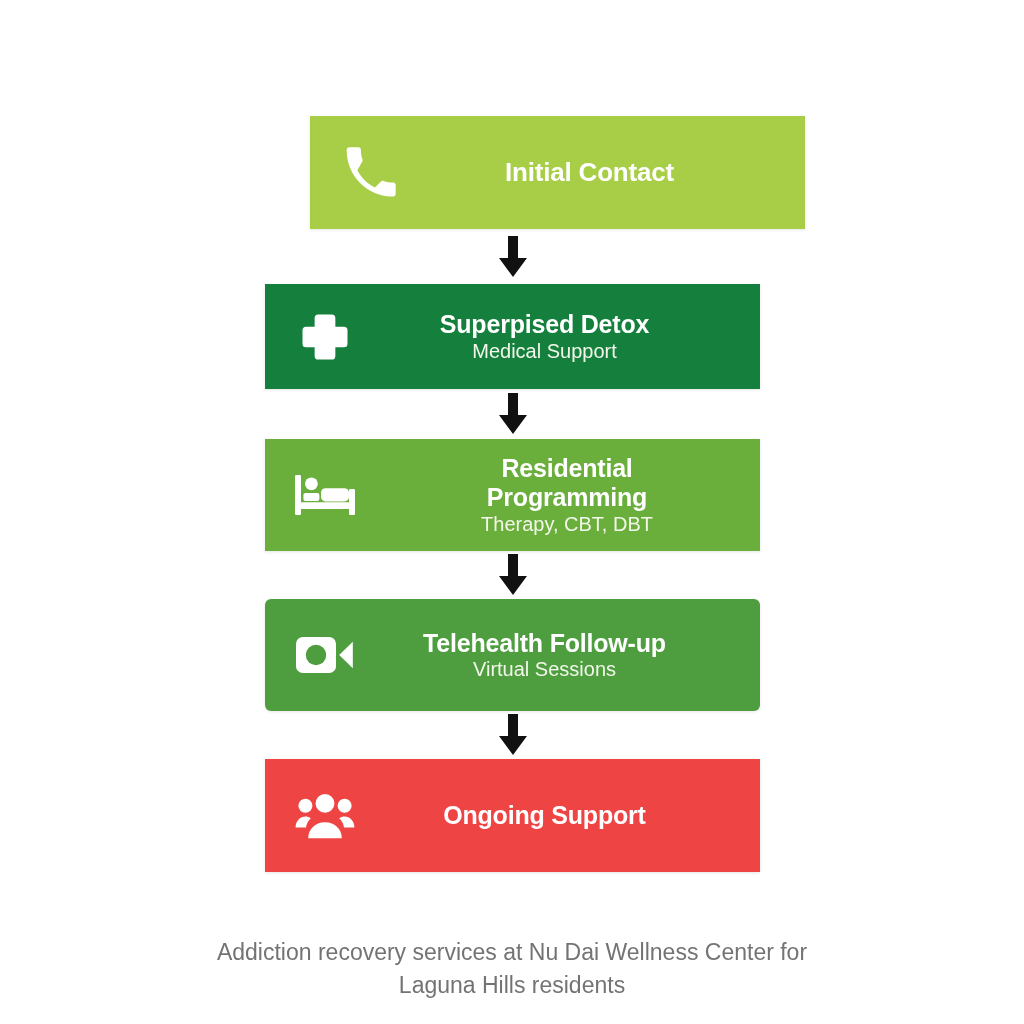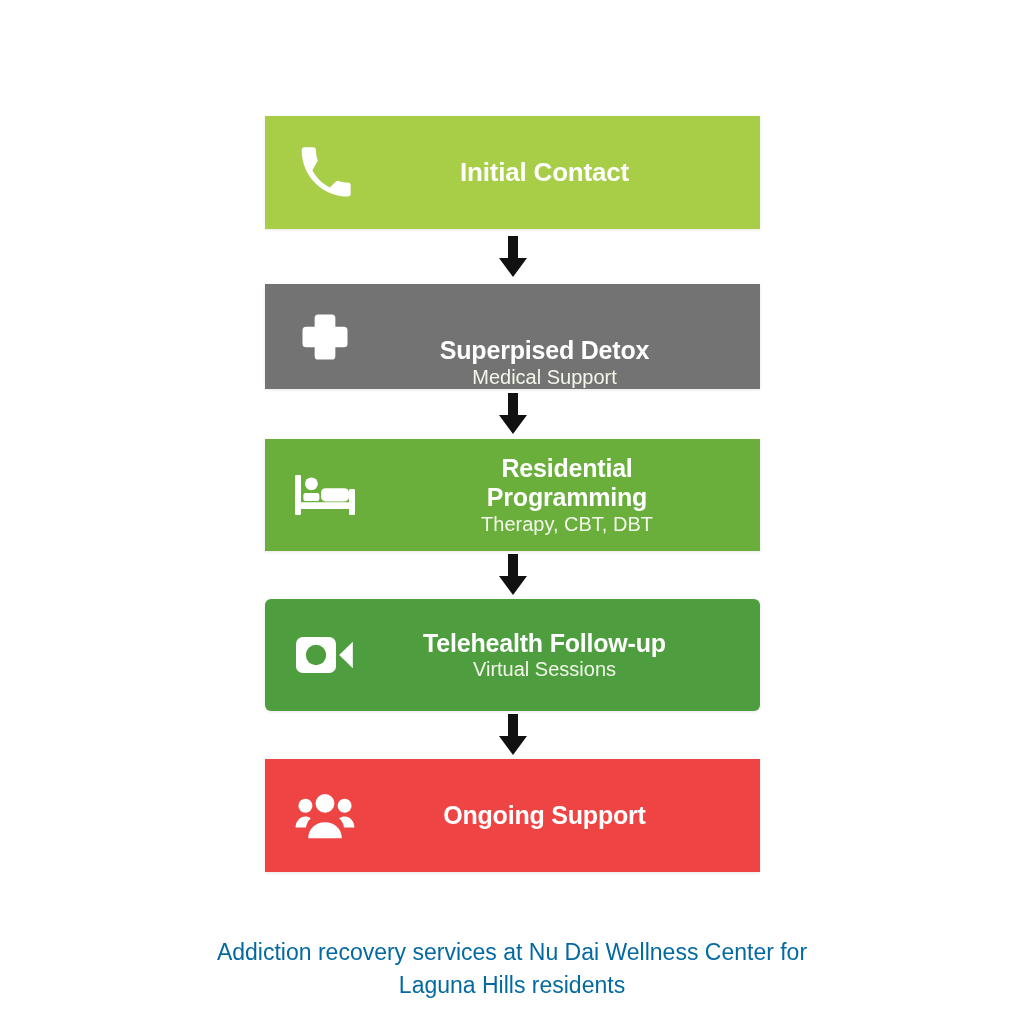--- a/index.html
+++ b/index.html
@@ -88,51 +88,51 @@
   .conn-4 { height: 48px; }
 
   .arrow-svg { display: block; }
 
   .caption {
     position: absolute;
     left: 112px;
     top: 936px;
     width: 800px;
     text-align: center;
-    color: #0369a1;
+    color: #737373;
     font-size: 23px;
     line-height: 1.45;
     font-family: "Liberation Sans", sans-serif;
   }
 </style>
 </head>
 <body>
 
 <div id="canvas">
 
   <div class="flow">
 
-    <div class="step step-1" style="background: rgb(168, 206, 71);">
+    <div class="step step-1" style="background: rgb(168, 206, 71); margin-left: 45px;">
       <div class="step-icon">
         <svg width="56" height="56" viewBox="0 0 24 24" fill="currentColor" aria-hidden="true">
           <path d="M6.6 10.8c1.6 3.2 4.3 5.8 7.5 7.4l2.5-2.5c.3-.3.8-.4 1.2-.3 1.3.4 2.7.7 4.1.7.6 0 1.1.5 1.1 1.1V21c0 .6-.5 1.1-1.1 1.1C10.8 22.1 2 13.2 2 2.2 2 1.5 2.5 1 3.1 1h3.9C7.6 1 8.1 1.5 8.1 2.1c0 1.4.2 2.8.7 4.1.1.4 0 .9-.3 1.2l-1.9 3.4z"></path>
         </svg>
       </div>
       <div class="step-text">
         <div class="step-title">Initial Contact</div>
       </div>
     </div>
 
     <div class="connector conn-1">
       <svg class="arrow-svg" width="40" height="42" viewBox="0 0 40 42" aria-hidden="true">
         <path d="M15 0 H25 V22 H34 L20 41 L6 22 H15 Z" fill="#111111"></path>
       </svg>
     </div>
 
-    <div class="step step-2" style="background: #737373; align-items: flex-end;">
+    <div class="step step-2" style="background: #15803d;">
       <div class="step-icon">
         <svg width="54" height="54" viewBox="0 0 24 24" fill="currentColor" aria-hidden="true">
           <path d="M9 2h6a1.6 1.6 0 0 1 1.6 1.6V7.4H20.4A1.6 1.6 0 0 1 22 9v6a1.6 1.6 0 0 1-1.6 1.6h-3.8v3.8A1.6 1.6 0 0 1 15 22H9a1.6 1.6 0 0 1-1.6-1.6v-3.8H3.6A1.6 1.6 0 0 1 2 15V9a1.6 1.6 0 0 1 1.6-1.6h3.8V3.6A1.6 1.6 0 0 1 9 2z"></path>
         </svg>
       </div>
       <div class="step-text">
         <div class="step-title">Superpised Detox</div>
         <div class="step-sub">Medical Support</div>
       </div>
     </div>

